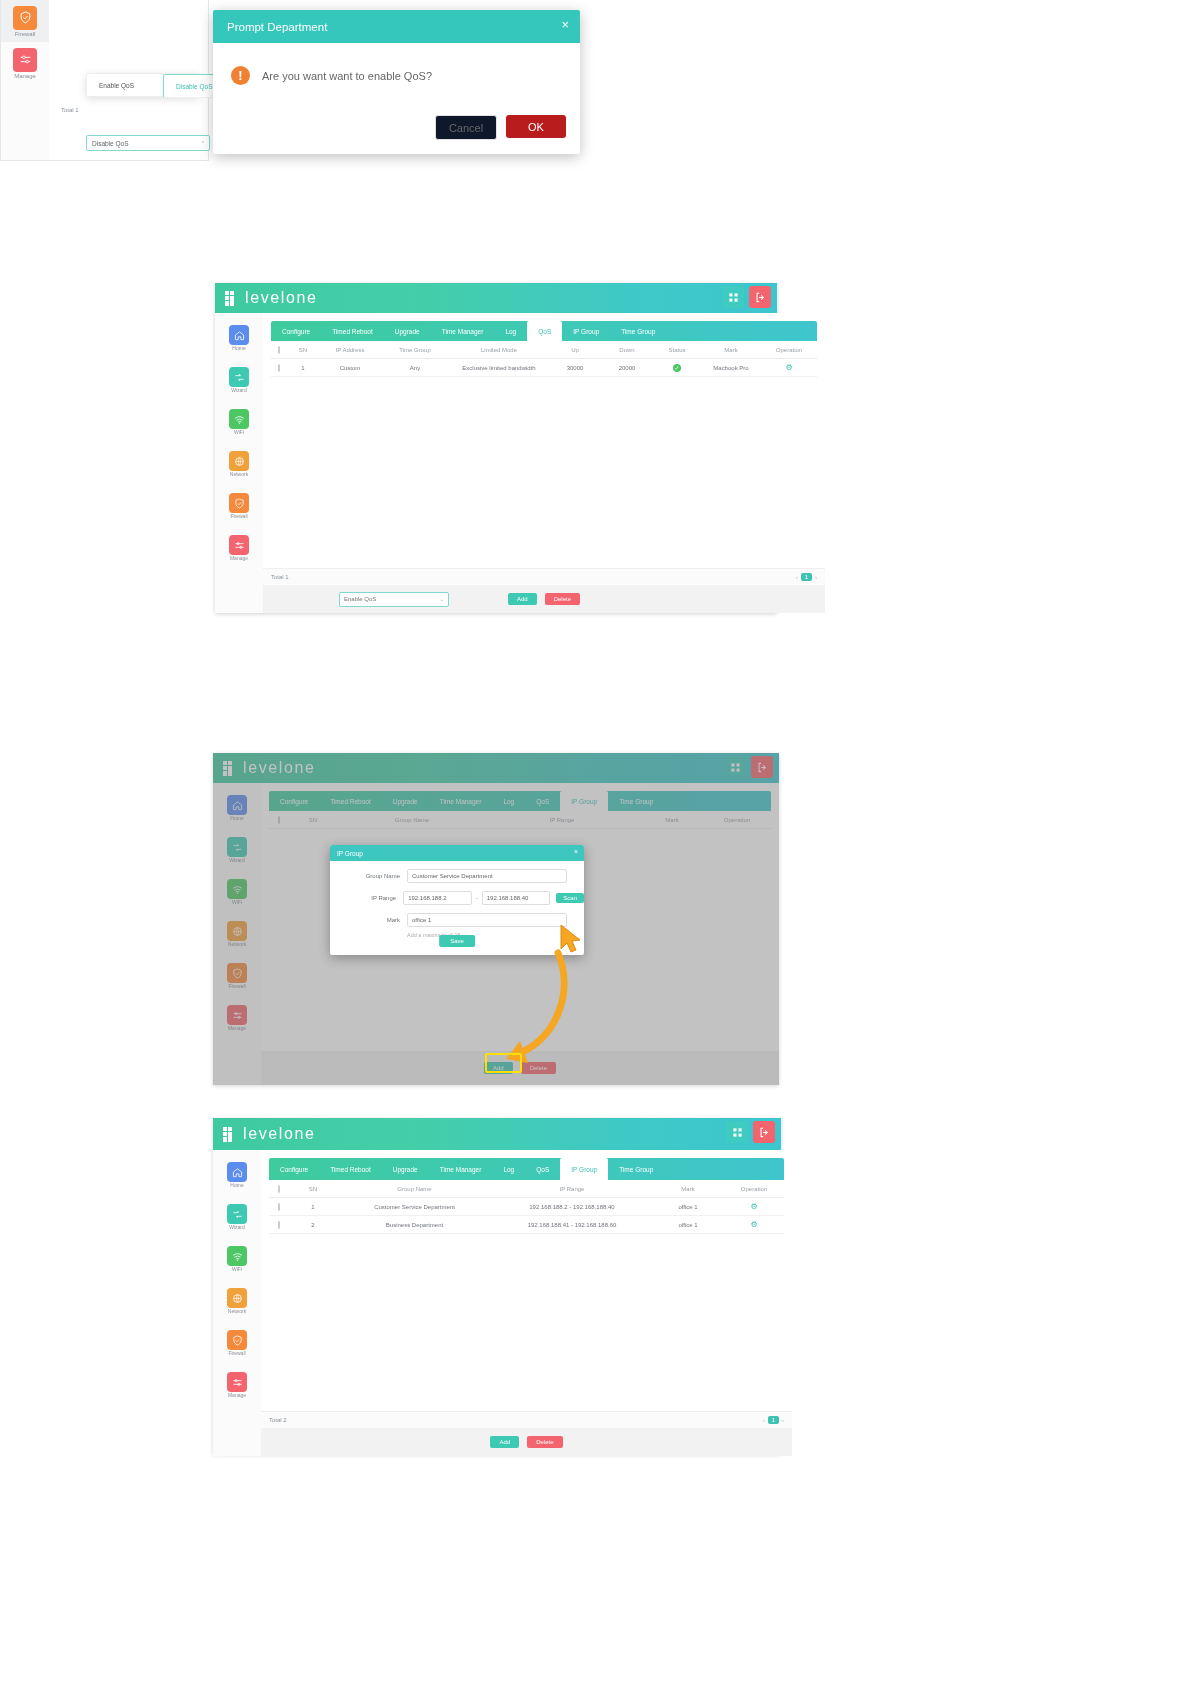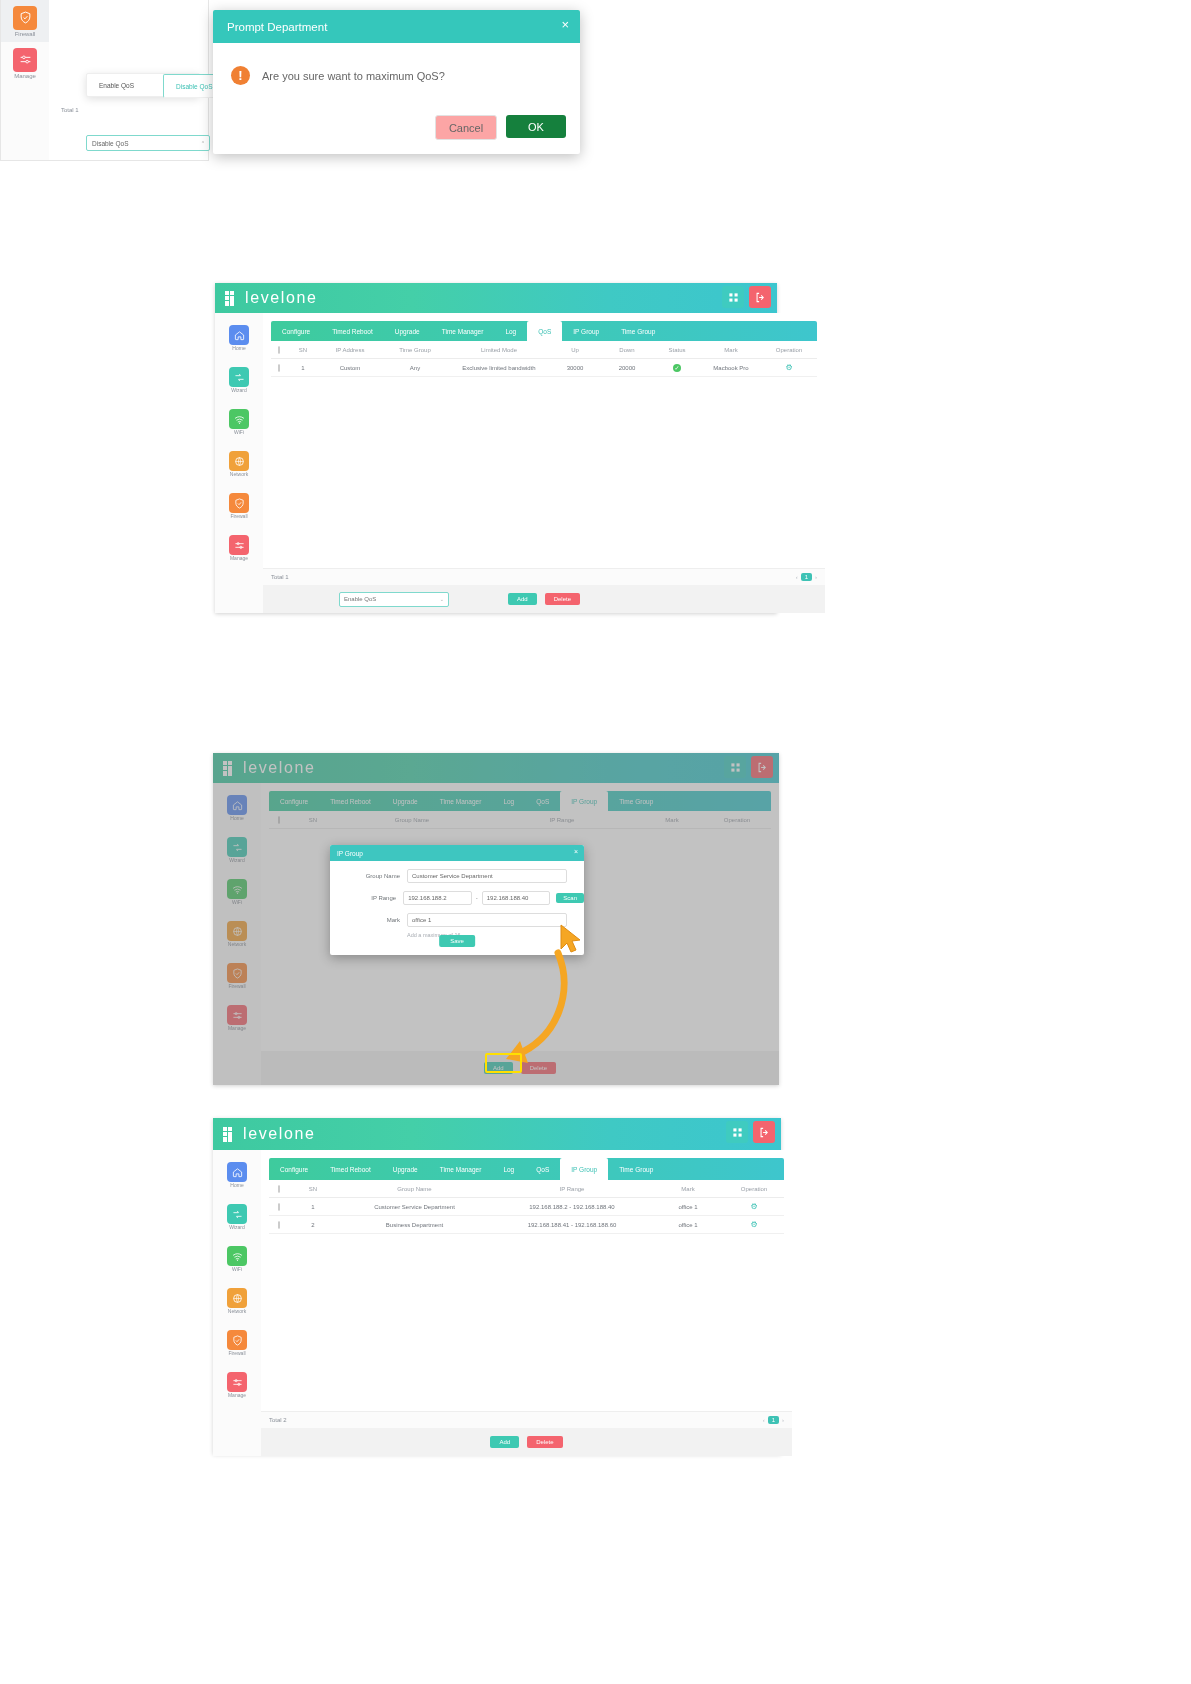--- a/index.html
+++ b/index.html
@@ -74,22 +74,22 @@
        box-shadow:0 3px 14px rgba(0,0,0,.25);overflow:hidden;}
   .dlg-hd{height:33px;background:#35c7bb;display:flex;align-items:center;padding:0 14px;position:relative;}
   .dlg-title{color:#fff;font-size:11.5px;}
   .dlg-x{position:absolute;right:11px;top:8px;color:#fff;font-size:13px;line-height:1;}
   .dlg-body{padding:23px 0 0 0;display:flex;align-items:center;gap:12px;padding-left:18px;}
   .warn{width:19px;height:19px;border-radius:50%;background:#f08033;color:#fff;font-size:13px;font-weight:bold;
         display:flex;align-items:center;justify-content:center;line-height:1;}
   .dlg-msg{font-size:11px;color:#666;}
   .dlg-ft{position:absolute;right:14px;bottom:14px;display:flex;gap:9px;}
   .dlg-btn{min-width:60px;height:23px;border-radius:3px;display:flex;align-items:center;justify-content:center;font-size:11px;}
-  .dlg-btn.cancel{background:#fca5a5;border:1px solid #e2e2e2;color:#666;}
-  .dlg-btn.ok{background:#15803d;color:#fff;}
+  .dlg-btn.cancel{background:#0f172a;border:1px solid #e2e2e2;color:#666;}
+  .dlg-btn.ok{background:#b91c1c;color:#fff;}
 
   
   #p2{left:215px;top:283px;width:562px;height:330px;}
 
   
   #p3{left:213px;top:753px;width:566px;height:332px;}
   #p3 .dim{position:absolute;left:0;top:0;right:0;bottom:0;background:rgba(120,120,120,.45);z-index:5;}
   .ipdlg{position:absolute;left:117px;top:92px;width:254px;height:110px;background:#fff;border-radius:2px;z-index:6;
          box-shadow:0 3px 12px rgba(0,0,0,.3);overflow:hidden;}
   .ipdlg-hd{height:16px;background:#3ec6c0;display:flex;align-items:center;padding:0 7px;position:relative;}
@@ -154,21 +154,21 @@
       </div>
     </div>
 
     <div class="dlg">
       <div class="dlg-hd">
         <span class="dlg-title">Prompt Department</span>
         <span class="dlg-x">×</span>
       </div>
       <div class="dlg-body">
         <span class="warn">!</span>
-        <span class="dlg-msg">Are you sure want to maximum QoS?</span>
+        <span class="dlg-msg">Are you want want to enable QoS?</span>
       </div>
       <div class="dlg-ft">
         <div class="dlg-btn cancel">Cancel</div>
         <div class="dlg-btn ok">OK</div>
       </div>
     </div>
   </div>
 
   <div class="shell" id="p2">
     <div class="brandbar">

